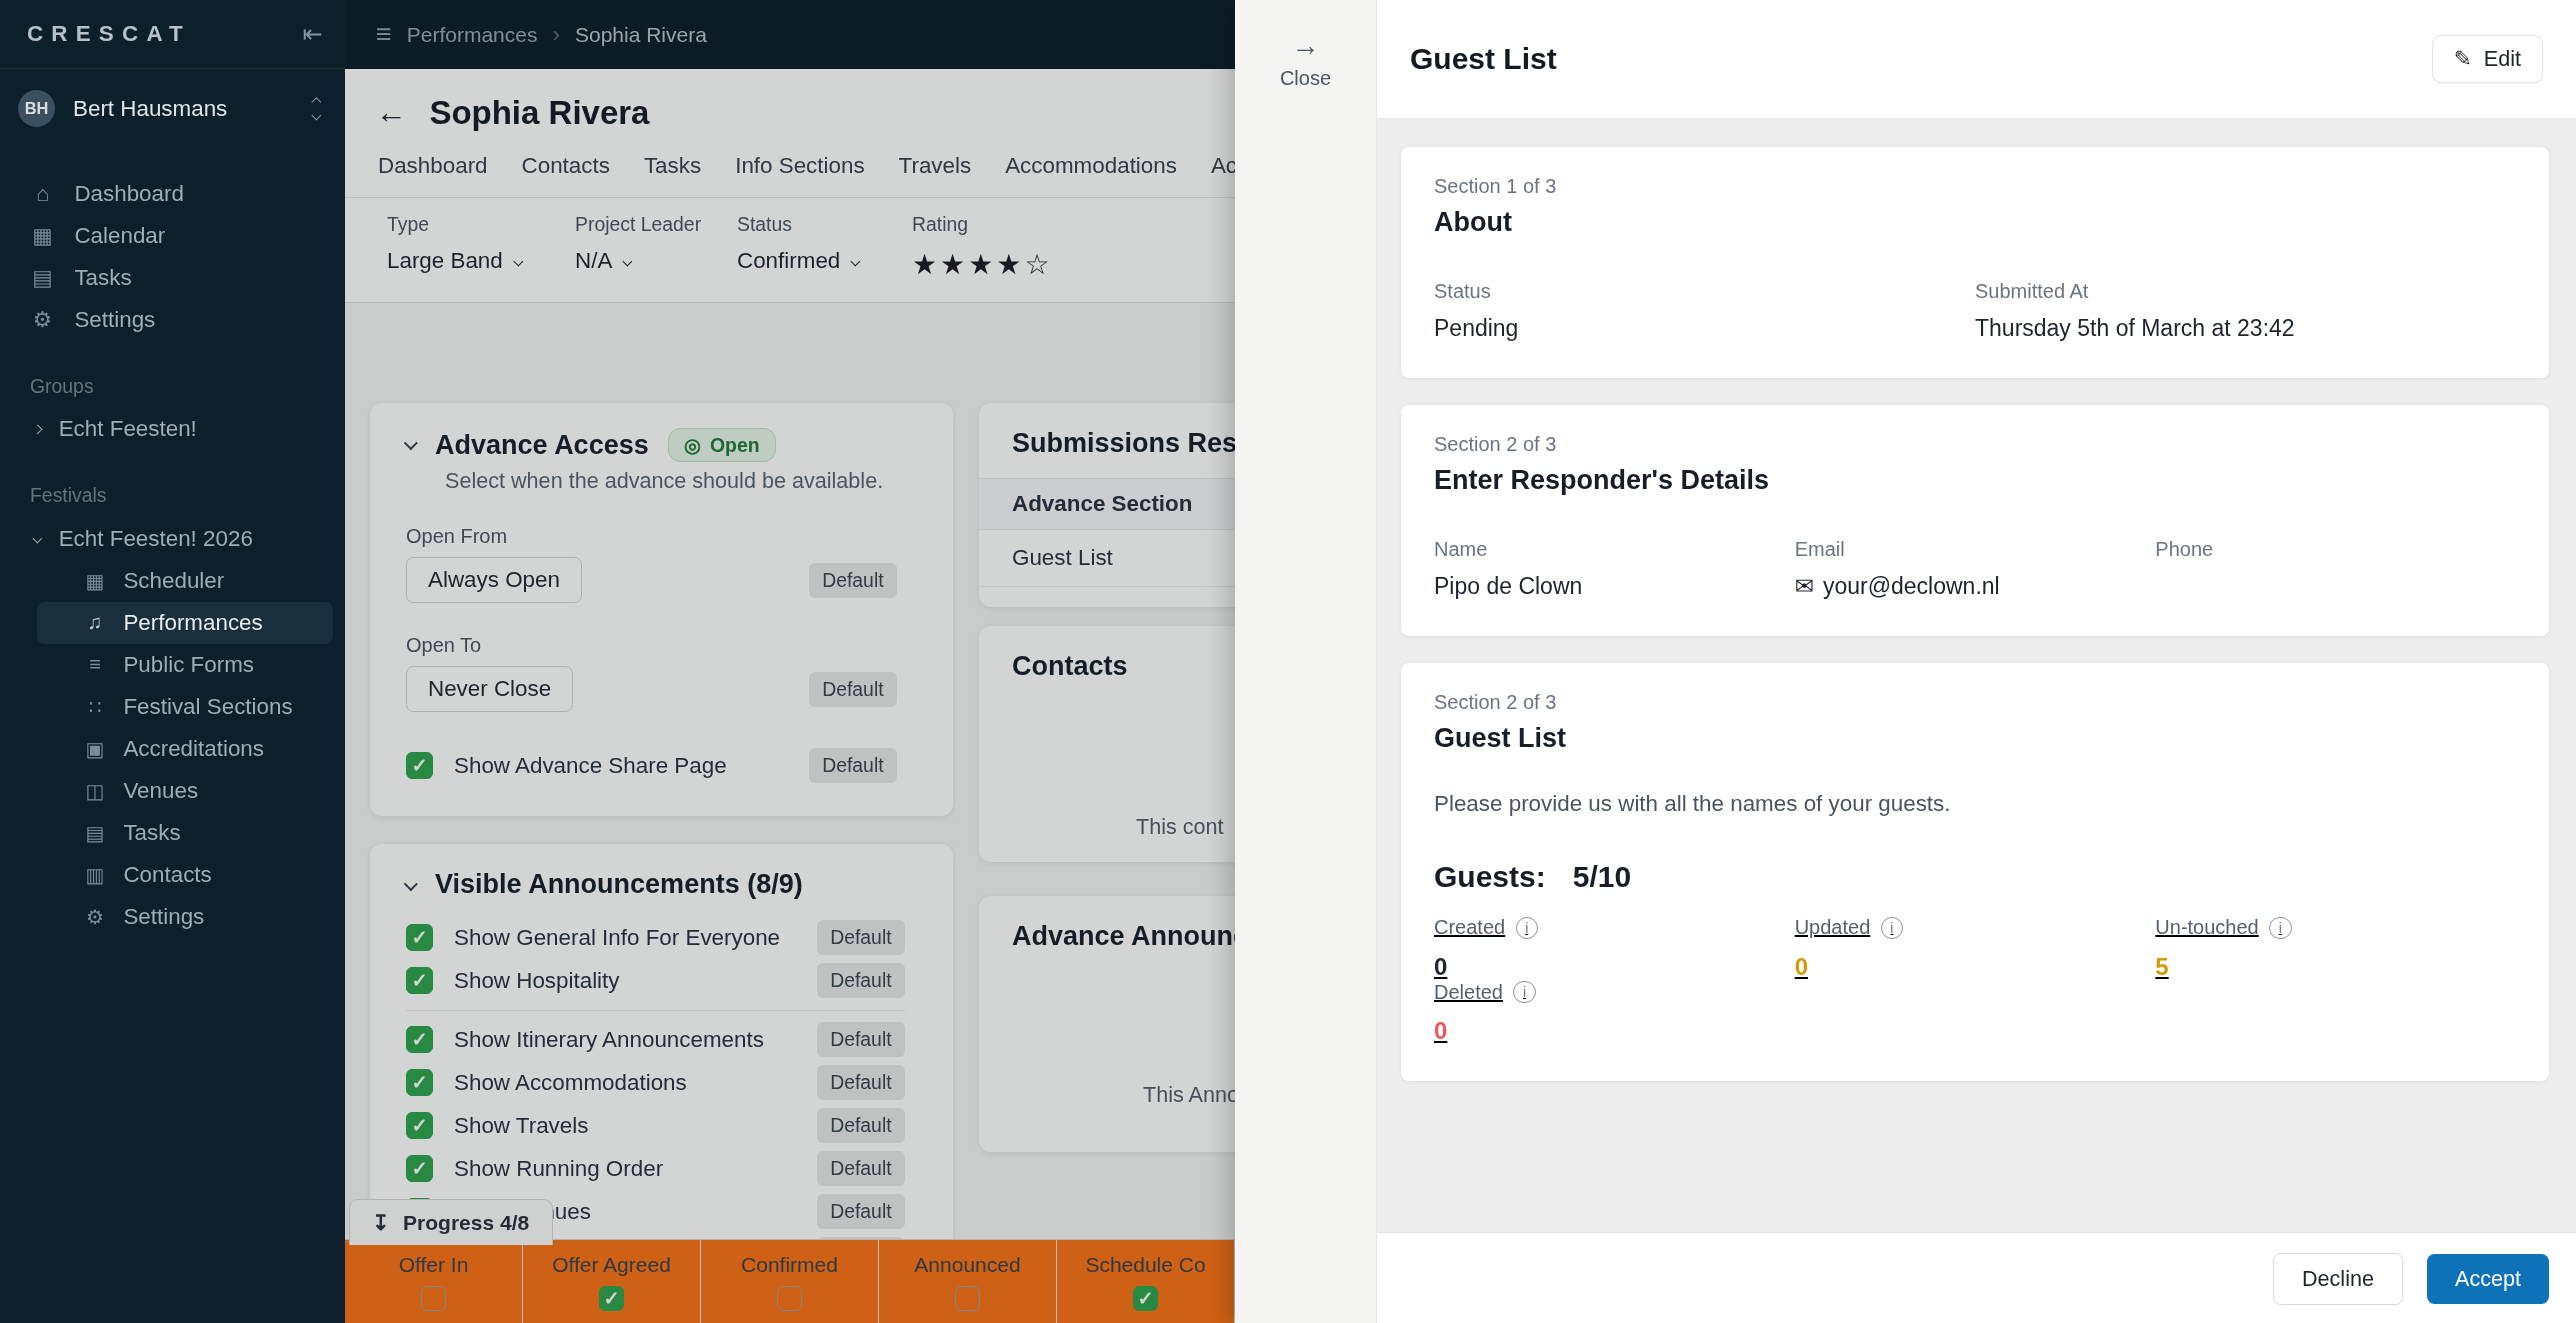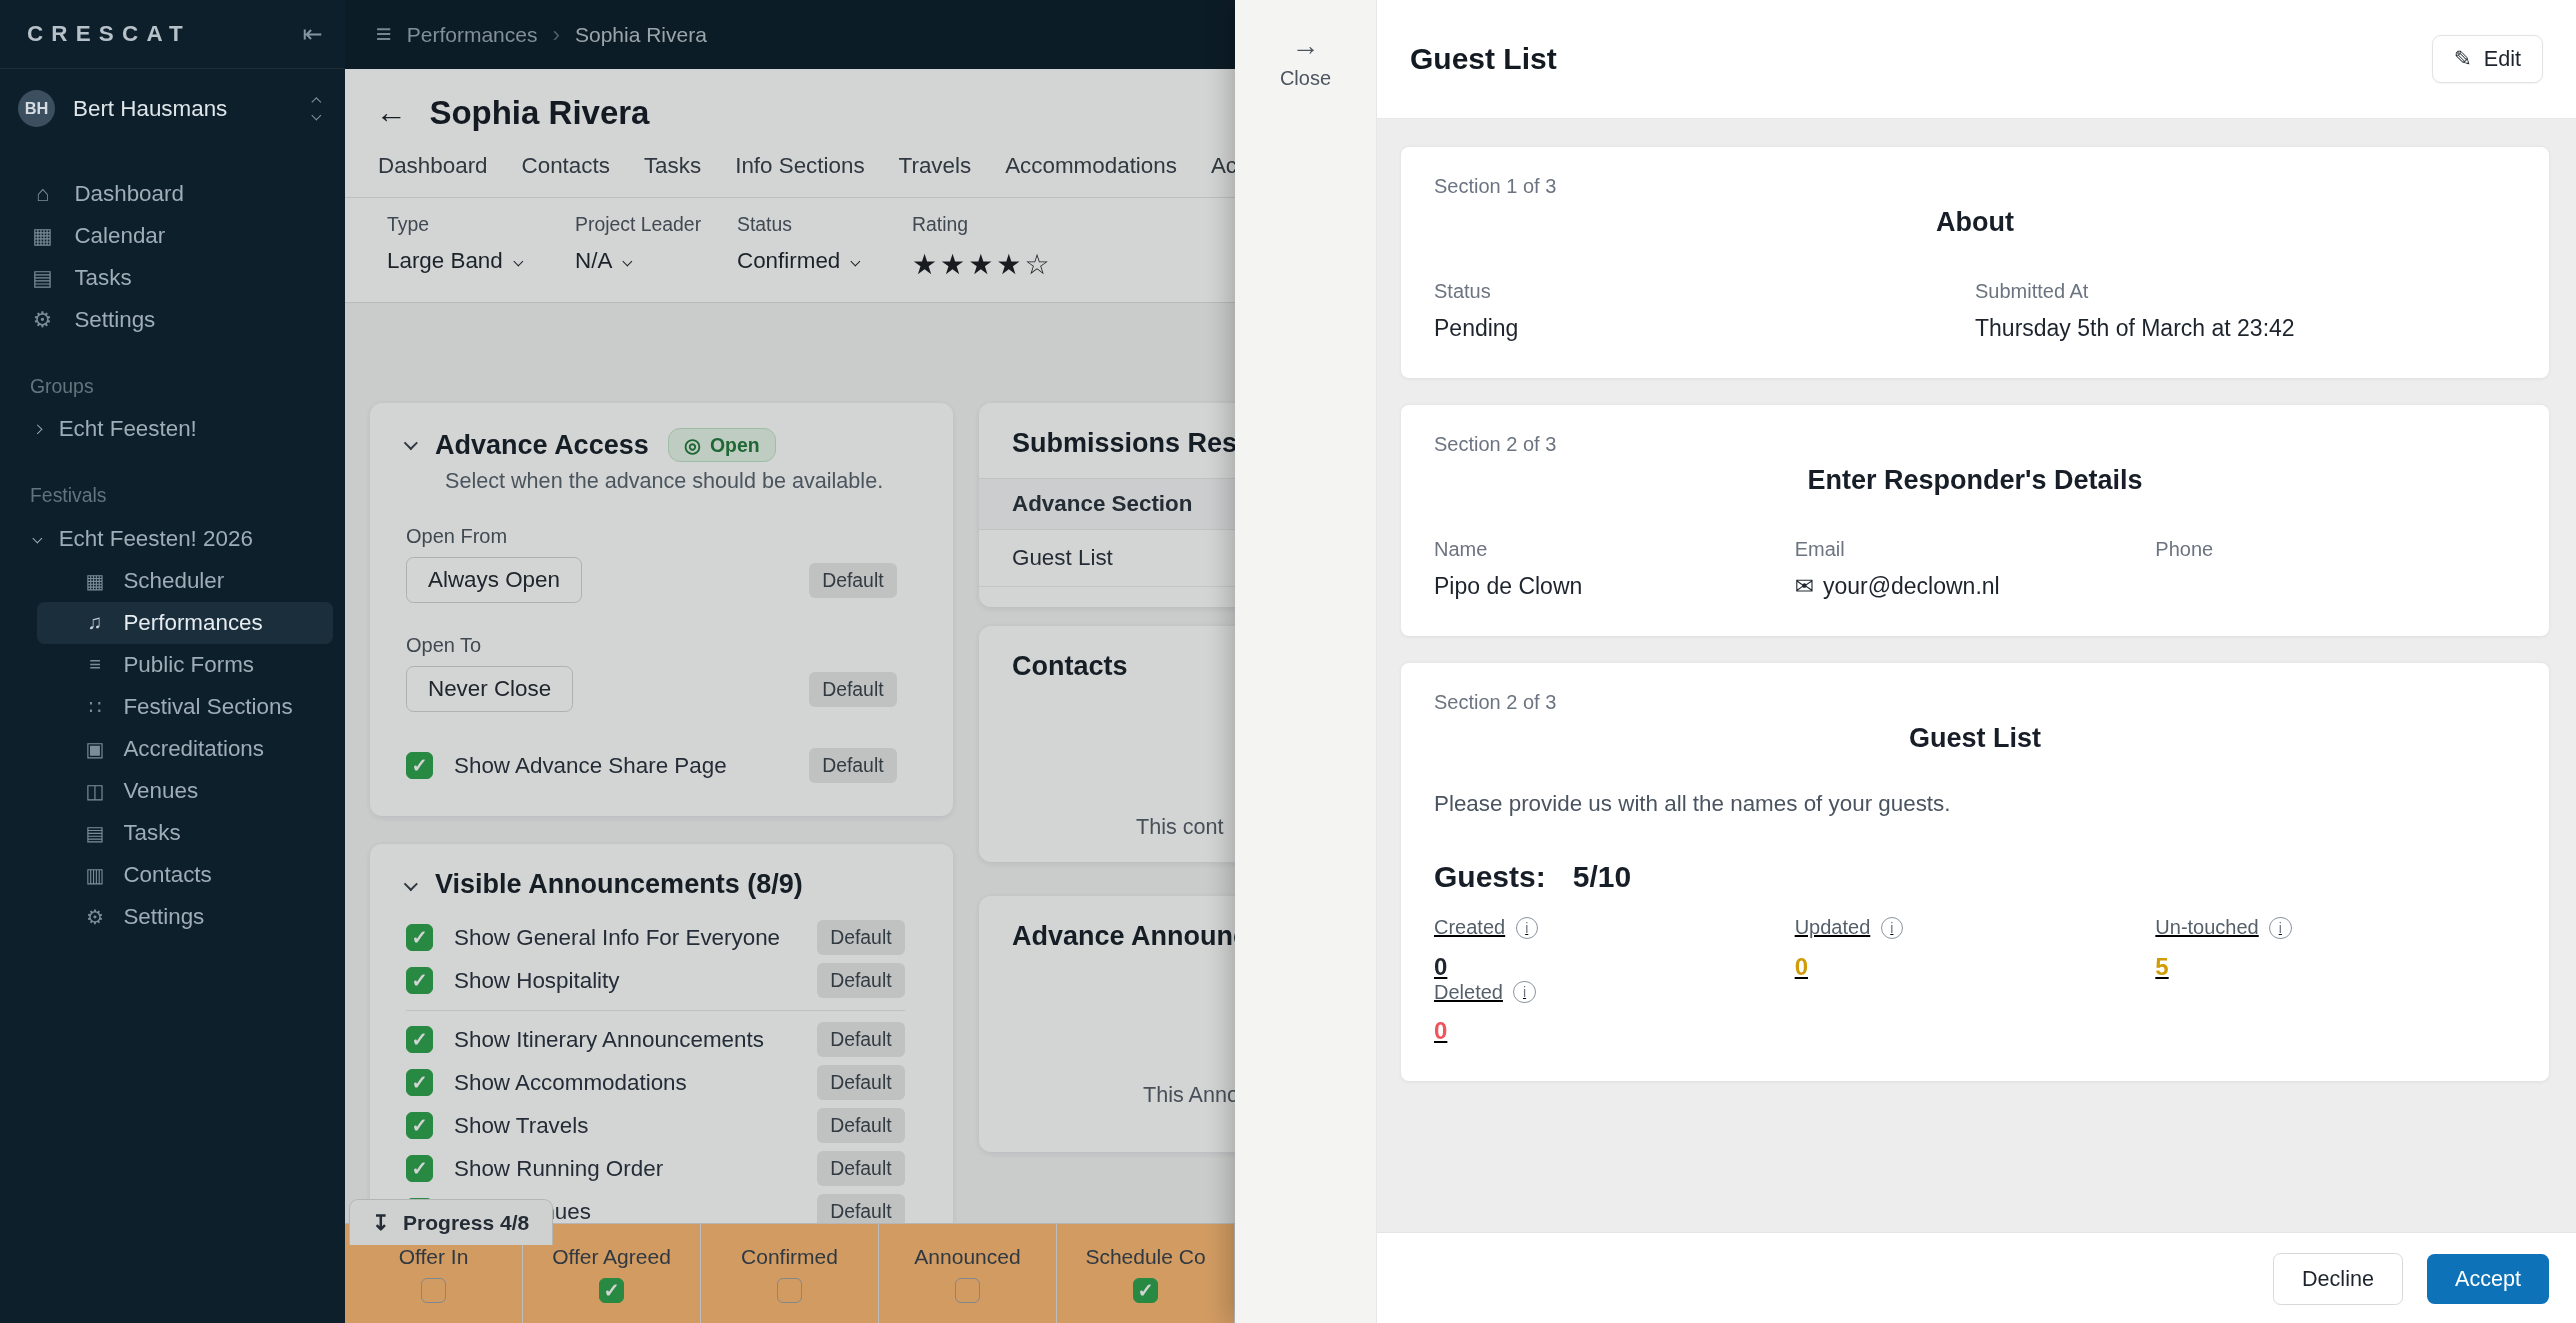--- a/index.html
+++ b/index.html
@@ -85,21 +85,21 @@
   .col-mid{position:absolute;left:634px;top:334px;width:417px;}
   .sub-card{padding-bottom:19.4px;}
   .mid-title{padding:25px 33px 19.4px;font-size:27px;font-weight:700;color:#18202a;}
   .tbl-head{background:#f7f7f8;border-top:0.7px solid #e7e8e9;border-bottom:0.7px solid #e7e8e9;
             padding:12px 33px;font-size:22.4px;font-weight:700;color:#2a333d;}
   .tbl-row{padding:15px 33px;font-size:22.4px;color:#2a333d;border-bottom:0.7px solid #ededee;cursor:pointer;}
   .contacts-card{margin-top:19.4px;height:236px;position:relative;}
   .empty-note{position:absolute;font-size:21.6px;color:#555f6a;white-space:nowrap;}
   .ann-card{margin-top:34px;height:256px;position:relative;}
 
-  .bottombar{position:absolute;left:0;right:0;bottom:0;height:101px;background:#fdba74;
+  .bottombar{position:absolute;left:0;right:0;bottom:0;height:85px;background:#f97316;
              border-top:0.7px solid #d9dadb;display:flex;z-index:5;}
   .bb-col{flex:1;border-right:0.7px solid #e2e3e4;display:flex;flex-direction:column;align-items:center;
           justify-content:center;gap:9px;}
   .bb-col .lbl{font-size:21px;color:#39424c;}
   .bb-col .cb{width:25px;height:25px;}
   .progress-btn{position:absolute;left:3.7px;bottom:79px;z-index:6;background:#fbfbfb;
                 border:0.7px solid #d8d9da;border-bottom:none;border-radius:9px 9px 0 0;
                 padding:10.4px 22.4px;display:flex;gap:13.4px;align-items:center;font-size:21px;
                 font-weight:600;color:#2a333d;cursor:pointer;}
   .scrim{position:absolute;inset:0;background:rgba(10,14,18,.18);z-index:10;}
@@ -115,21 +115,21 @@
   .panel{flex:1;display:flex;flex-direction:column;background:#ededee;min-width:0;}
   .panel-head{background:#fff;height:119px;flex:none;display:flex;align-items:center;
               justify-content:space-between;padding:0 33px;border-bottom:0.7px solid #e8e8e8;}
   .panel-title{font-size:30px;font-weight:700;color:#141a21;}
   .edit-btn{border:0.7px solid #e2e3e4;border-radius:9px;background:#fff;padding:10.4px 21px;font-size:21.6px;
             color:#1d242d;display:flex;gap:12px;align-items:center;box-shadow:0 0.7px 1.5px rgba(0,0,0,.05);cursor:pointer;}
   .panel-body{flex:1;padding:28px 27px 0 24px;overflow:hidden;}
   .d-card{background:#fff;border-radius:8px;padding:28px 33px 36px;box-shadow:0 0.7px 3.7px rgba(15,23,42,.07);
           margin-bottom:27px;}
   .step{font-size:20px;color:#6b7480;}
-  .d-title{font-size:27px;font-weight:700;color:#171e27;margin-top:9px;text-align:center;}
+  .d-title{font-size:27px;font-weight:700;color:#171e27;margin-top:9px;}
   .fields{display:grid;margin-top:42px;}
   .g2{grid-template-columns:1fr 1fr;}
   .g3{grid-template-columns:1fr 1fr 1fr;}
   .fl{font-size:20px;color:#6b7480;}
   .fv{font-size:23px;color:#1d242d;margin-top:12px;display:flex;align-items:center;gap:9px;}
   .desc{margin-top:37px;font-size:22.4px;color:#4a5460;}
   .guests-line{margin-top:43px;display:flex;align-items:baseline;gap:27px;font-size:30px;font-weight:700;color:#171e27;}
   .stats{display:grid;grid-template-columns:repeat(3,1fr);margin-top:22.4px;text-decoration:underline;}
   .s-label{font-size:20px;color:#555f6a;display:flex;gap:10.4px;align-items:center;}
   .info-i{width:22.4px;height:22.4px;border:1.5px solid #8a939d;border-radius:50%;font-size:14px;color:#6b7480;

